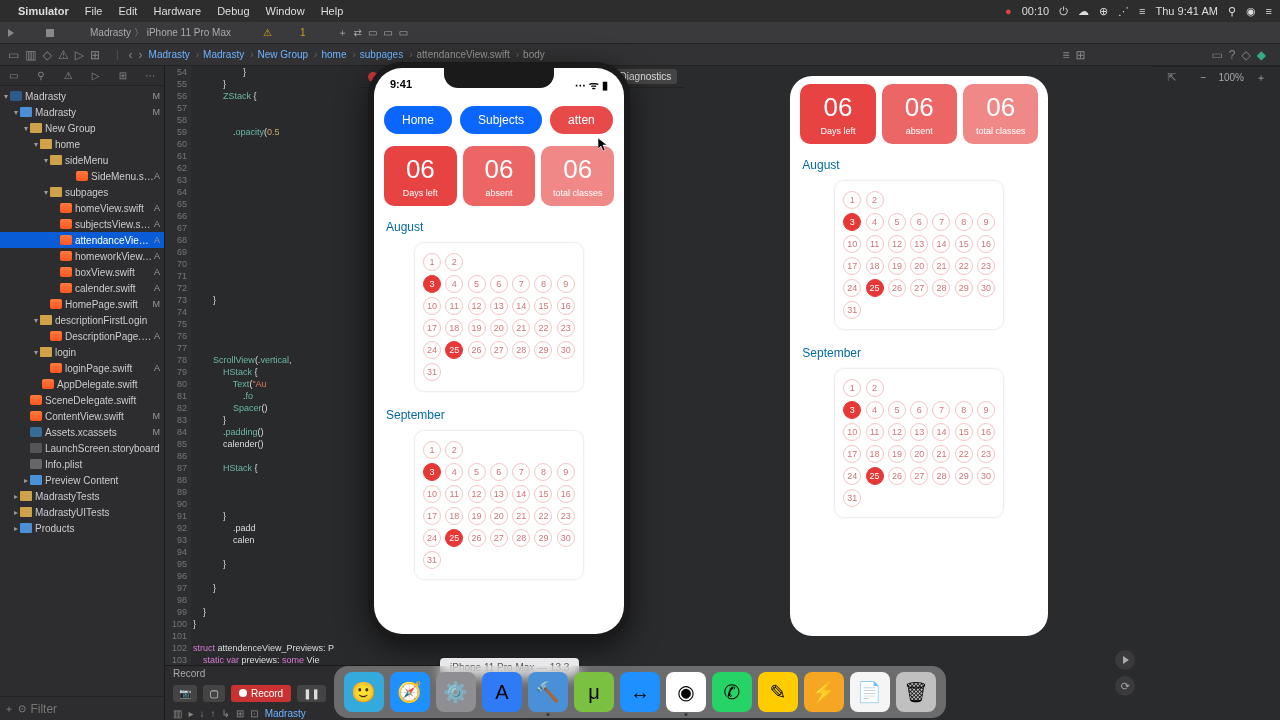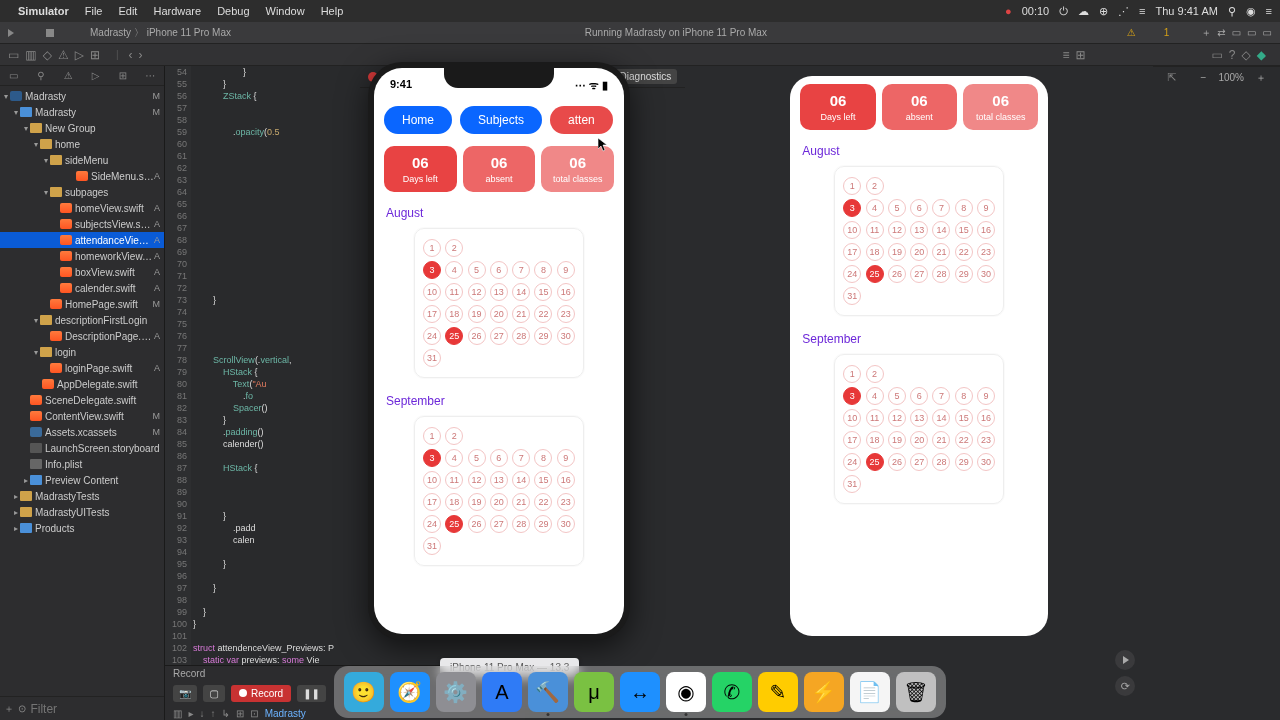--- a/index.html
+++ b/index.html
@@ -101,26 +101,26 @@
 #sim-notch{position:absolute;top:0;left:50%;transform:translateX(-50%);width:110px;height:20px;background:#1a1a1a;border-radius:0 0 14px 14px;z-index:2;}
 #sim-status{height:32px;display:flex;align-items:center;justify-content:space-between;padding:0 16px;font-size:11px;font-weight:600;}
 #sim-content{padding:6px 10px;}
 
 
 .tabs{display:flex;gap:8px;margin-bottom:12px;overflow:hidden;}
 .tab{background:#0a66ff;color:#fff;border-radius:16px;padding:7px 18px;font-size:12px;white-space:nowrap;}
 .tab.red{background:#e84a4a;}
 .stats{display:flex;gap:6px;margin-bottom:14px;}
 .stat{flex:1;border-radius:10px;text-align:center;padding:8px 0;color:#fff;}
-.stat .big{font-size:15px;font-weight:700;}
+.stat .big{font-size:26px;font-weight:400;}
 .stat .small{font-size:9px;margin-top:3px;}
 .s1{background:#e84343;}
 .s2{background:#ed6666;}
 .s3{background:#f08888;}
-.month-label{font-size:12px;color:#6d28d9;margin:6px 2px;}
+.month-label{font-size:12px;color:#0369a1;margin:6px 2px;}
 .calendar{border:1px solid #eee;border-radius:10px;padding:10px 8px;margin:8px auto 16px auto;width:170px;box-shadow:0 0 0 1px rgba(0,0,0,.02);}
 .cal-grid{display:grid;grid-template-columns:repeat(7,1fr);gap:4px;}
 .day{width:18px;height:18px;border:1px solid #f3c5c5;border-radius:50%;display:flex;align-items:center;justify-content:center;font-size:9px;color:#c77;}
 .day.sel{background:#e73838;border-color:#e73838;color:#fff;}
 .day.blank{visibility:hidden;}
 
 
 #dev-label{position:absolute;left:440px;top:658px;background:#e8e8ea;color:#555;font-size:10px;border-radius:4px;padding:4px 10px;box-shadow:0 1px 4px rgba(0,0,0,.3);z-index:60;}
 
 
@@ -163,35 +163,35 @@
   <span class="r-item">⚲</span>
   <span class="r-item">◉</span>
   <span class="r-item">≡</span>
 </div>
 
 <div id="xcode">
   <div id="xtool">
     <span class="play"></span>
     <span class="stop"></span>
     <span class="scheme"><span>Madrasty</span> 〉 <span>iPhone 11 Pro Max</span></span>
-    <span class="msg">Running Madrasty on iPhone 11 Pro Max</span>
     <span class="warn">⚠︎</span>
       <span style="color:#d4a017;margin-left:2px">1</span>
     <span class="rt-icons"><span>＋</span><span>⇄</span><span>▭</span><span>▭</span><span>▭</span></span>
   </div>
   <div id="etool">
     <span class="btn">▭</span>
     <span class="btn">▥</span>
     <span class="btn">◇</span>
     <span class="btn">⚠</span>
     <span class="btn">▷</span>
     <span class="btn">⊞</span>
     <span class="sep">|</span>
     <span class="btn">‹</span>
     <span class="btn">›</span>
+    <span id="crumbs"><span class="crumb fold">Madrasty</span><span class="crumb fold">Madrasty</span><span class="crumb fold">New Group</span><span class="crumb fold">home</span><span class="crumb fold">subpages</span><span class="crumb">attendanceView.swift</span><span class="crumb">body</span></span>
     <span style="flex:1"></span>
     <span class="btn">≡</span>
     <span class="btn">⊞</span>
     <span style="width:120px"></span>
     <span class="btn">▭</span>
     <span class="btn">?</span>
     <span class="btn">◇</span>
     <span class="btn" style="color:#3a8">◆</span>
   </div>
   <div id="columns">

